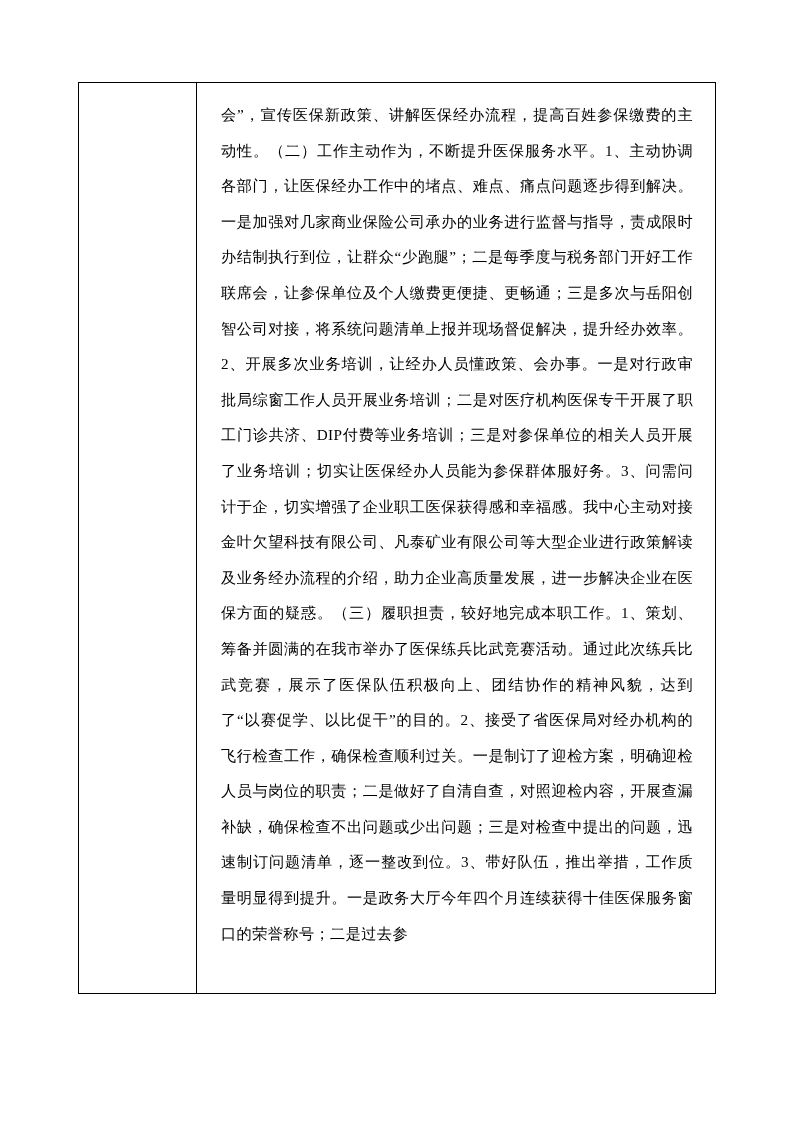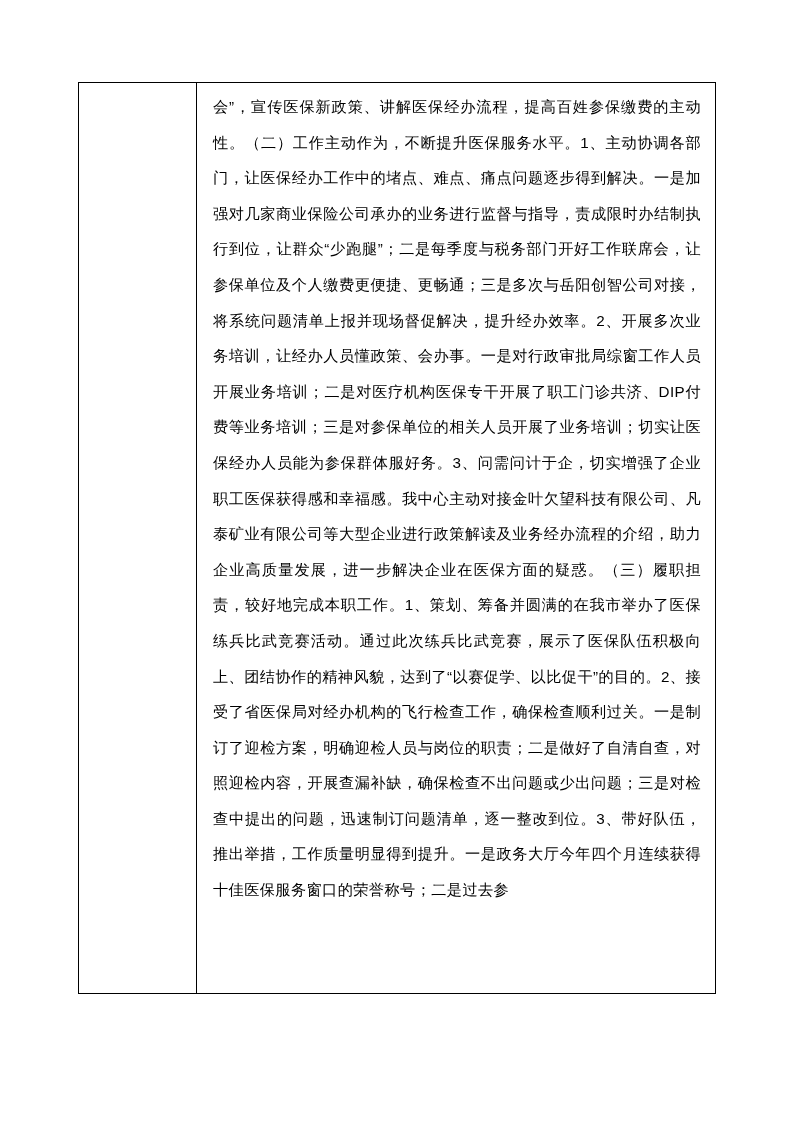--- a/index.html
+++ b/index.html
@@ -37,30 +37,30 @@
     box-sizing: border-box;
     flex: 0 0 118px;
   }
   .col-content {
     flex: 1 1 auto;
     box-sizing: border-box;
     padding: 4px 14px 0 16px;
     overflow: hidden;
   }
   .body-text {
-    font-family: Liberation Sans, sans-serif;
+    font-family: Liberation Serif, serif;
     font-size: 15.2px;
     line-height: 35.6px;
     color: #000;
     text-align: justify;
     text-justify: inter-ideograph;
     letter-spacing: 0.4px;
     white-space: pre-wrap;
     word-break: break-all;
-    margin: 0;
+    margin: 8px;
     padding-top: 2px;
   }
   .label-text {
     font-size: 15px;
     line-height: 30px;
     color: #000;
     text-align: center;
     padding-top: 10px;
   }
 </style>

